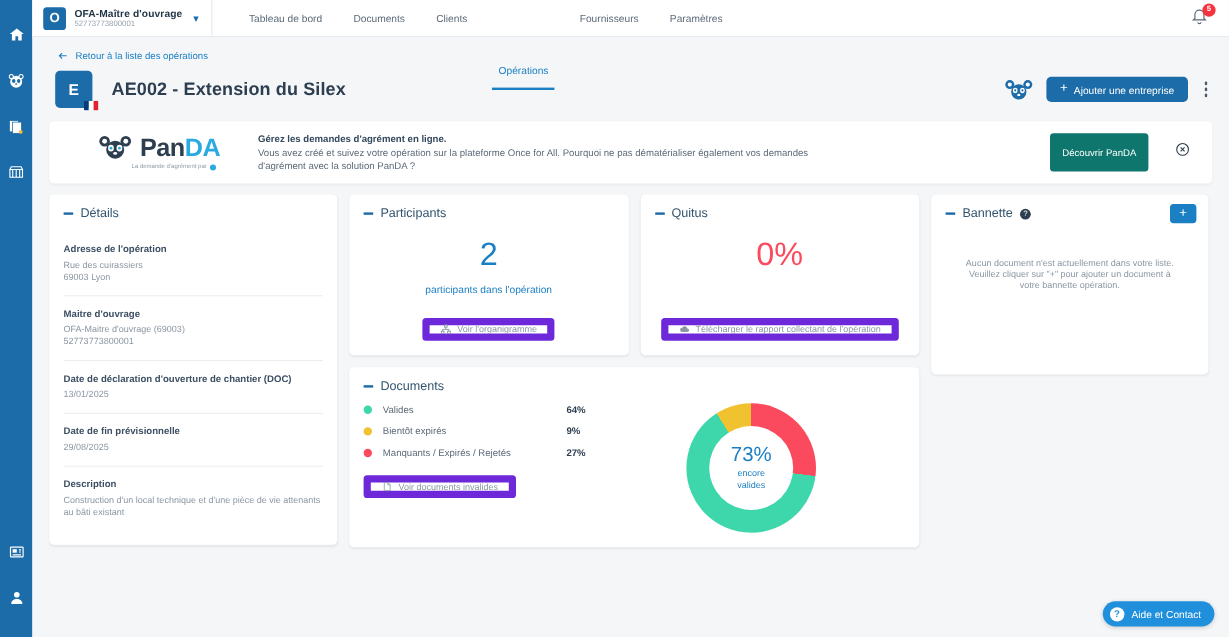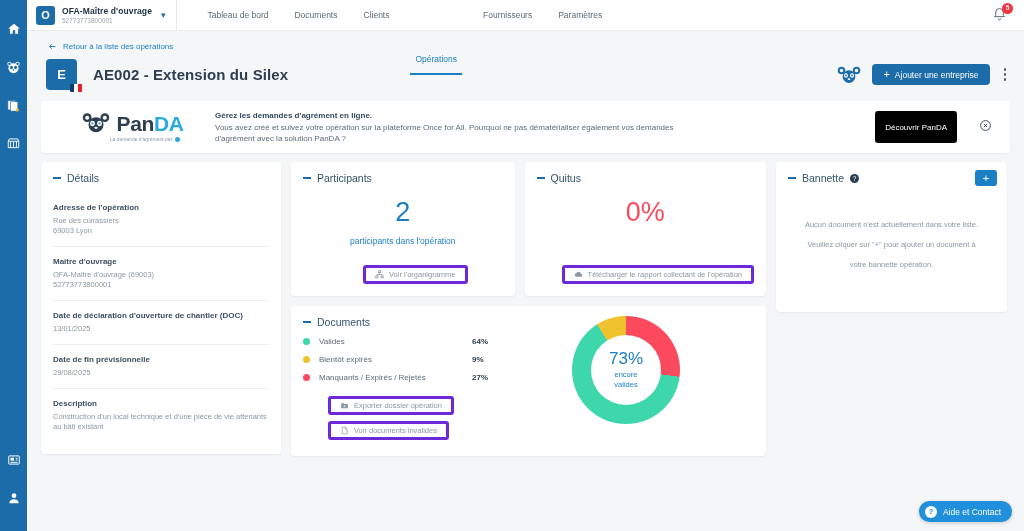--- a/index.html
+++ b/index.html
@@ -104,21 +104,21 @@
   .promo-logo-row { display: flex; align-items: center; gap: 6px; }
   .promo-wordmark { font-size: 21px; font-weight: bold; letter-spacing: -.4px; line-height: 1; }
   .promo-wordmark .pan { color: #2c3e50; }
   .promo-wordmark .da { color: #29abe2; }
   .promo-tag { font-size: 5px; color: #8e9aa6; margin-top: 2px; margin-left: 26px; display: flex; align-items: center; gap: 3px; }
   .promo-tag .dot { width: 5px; height: 5px; border-radius: 50%; background: #29abe2; display: inline-block; }
   .promo-text { flex: 1 1 auto; padding-left: 8px; }
   .promo-title { font-size: 8px; font-weight: bold; color: #34495e; margin-bottom: 2px; }
   .promo-body { font-size: 8px; color: #5d6b79; line-height: 11px; max-width: 470px; }
   .btn-discover {
-    background: #000000; color: #fff; border: none; border-radius: 3px; font-size: 8px;
+    background: #0f766e; color: #fff; border: none; border-radius: 3px; font-size: 8px;
     height: 32px; padding: 12px 10px; cursor: pointer; font-family: inherit; margin-left: 12px; white-space: nowrap;
   }
   .promo-close { margin-left: 22px; margin-right: 4px; cursor: pointer; }
 
   
   .grid { display: flex; gap: 10px; align-items: flex-start; }
   .col { display: flex; flex-direction: column; gap: 10px; }
   .col-details { width: 240px; flex: 0 0 240px; }
   .col-mid { width: 475px; flex: 0 0 475px; }
   .col-bannette { width: 231px; flex: 0 0 231px; }
@@ -143,53 +143,53 @@
   .field-value { font-size: 7.5px; color: #8b97a3; line-height: 10px; }
 
   
   .split { display: flex; gap: 10px; }
   .stat-card { flex: 1 1 0; min-height: 134px; display: flex; flex-direction: column; }
   .stat-big { font-size: 27px; color: #1b7fc4; text-align: center; line-height: 1; margin-top: 6px; font-weight: 300; }
   .stat-big.red { color: #fb4a5e; }
   .stat-sub { font-size: 8.5px; color: #1b7fc4; text-align: center; margin-top: 9px; line-height: 12px; }
   .stat-sub.red { color: #fb4a5e; }
   .btn-ghost {
-    border: 3px solid #6d28d9; background: #fff; color: #8b97a3; border-radius: 3px;
+    border: 6px solid #6d28d9; background: #fff; color: #8b97a3; border-radius: 3px;
     font-size: 7.5px; height: 19px; padding: 0 9px; display: inline-flex; align-items: center; gap: 5px;
-    cursor: pointer; font-family: inherit; white-space: nowrap; margin-left: 25px;
+    cursor: pointer; font-family: inherit; white-space: nowrap;
   }
   .stat-actions { margin-top: auto; display: flex; justify-content: center; padding-top: 10px; }
 
   
   .docs-card { display: flex; min-height: 150px; }
   .docs-left { width: 195px; flex: 0 0 195px; }
   .legend-row { display: flex; align-items: center; font-size: 8px; color: #5d6b79; margin-bottom: 9px; }
   .legend-dot { width: 7px; height: 7px; border-radius: 50%; margin-right: 9px; flex: 0 0 7px; }
   .legend-label { flex: 1 1 auto; }
   .legend-val { font-weight: bold; color: #2c3e50; font-size: 8px; width: 26px; text-align: left; }
   .docs-buttons { margin-top: 14px; display: flex; flex-direction: column; gap: 6px; align-items: flex-start; }
-  .docs-right { flex: 1 1 auto; display: flex; align-items: flex-start; justify-content: center; }
+  .docs-right { flex: 1 1 auto; display: flex; align-items: flex-end; justify-content: center; }
   .donut-wrap { position: relative; width: 108px; height: 108px; }
   .donut { width: 108px; height: 108px; border-radius: 50%; }
   .donut-hole {
     position: absolute; inset: 19px; background: #fff; border-radius: 50%;
     display: flex; flex-direction: column; align-items: center; justify-content: center;
   }
   .donut-pct { font-size: 17px; color: #1b7fc4; line-height: 1; font-weight: 400; }
   .donut-cap { font-size: 7.5px; color: #1b7fc4; line-height: 10px; text-align: center; margin-top: 3px; }
 
   
   .bannette-card { min-height: 150px; }
   .btn-square-add {
     position: absolute; top: 8px; right: 10px; width: 22px; height: 16px; border-radius: 3px;
     background: #1b7fc4; color: #fff; border: none; font-size: 11px; line-height: 1;
     display: flex; align-items: center; justify-content: center; cursor: pointer; font-family: inherit;
   }
   .bannette-empty {
-    font-size: 7.5px; color: #8b97a3; text-align: center; line-height: 20px;
+    font-size: 7.5px; color: #8b97a3; text-align: center; line-height: 9px;
     padding: 22px 14px 0 14px;
   }
 
   
   .fab {
     position: absolute; right: 12px; bottom: 9px; height: 21px; border-radius: 11px;
     background: #2090dd; color: #fff; display: flex; align-items: center; gap: 6px;
     padding: 0 11px 0 6px; font-size: 8.5px; cursor: pointer; box-shadow: 0 1px 4px rgba(0,0,0,.18);
   }
   .fab-icon {
@@ -453,27 +453,20 @@
                 <span class="legend-label">Bientôt expirés</span>
                 <span class="legend-val">9%</span>
               </div>
               <div class="legend-row">
                 <span class="legend-dot" style="background:#fb4a5e"></span>
                 <span class="legend-label">Manquants / Expirés / Rejetés</span>
                 <span class="legend-val">27%</span>
               </div>
               <div class="docs-buttons">
                 <button class="btn-ghost">
-                  <svg width="9" height="9" viewBox="0 0 24 24" fill="#8b97a3">
-                      <path d="M3 6h7l2 2h9v11H3z"></path>
-                      <path d="M12 11v5M9.5 13.5L12 16l2.5-2.5" stroke="#fff" stroke-width="1.6" fill="none"></path>
-                    </svg>
-                  <span>Exporter dossier opération</span>
-                </button>
-                <button class="btn-ghost">
                   <svg width="9" height="9" viewBox="0 0 24 24" fill="none" stroke="#8b97a3" stroke-width="1.8">
                       <path d="M6 3h8l5 5v13H6z"></path>
                       <path d="M14 3v5h5"></path>
                     </svg>
                   <span>Voir documents invalides</span>
                 </button>
               </div>
             </div>
             <div class="docs-right">
               <div class="donut-wrap">

